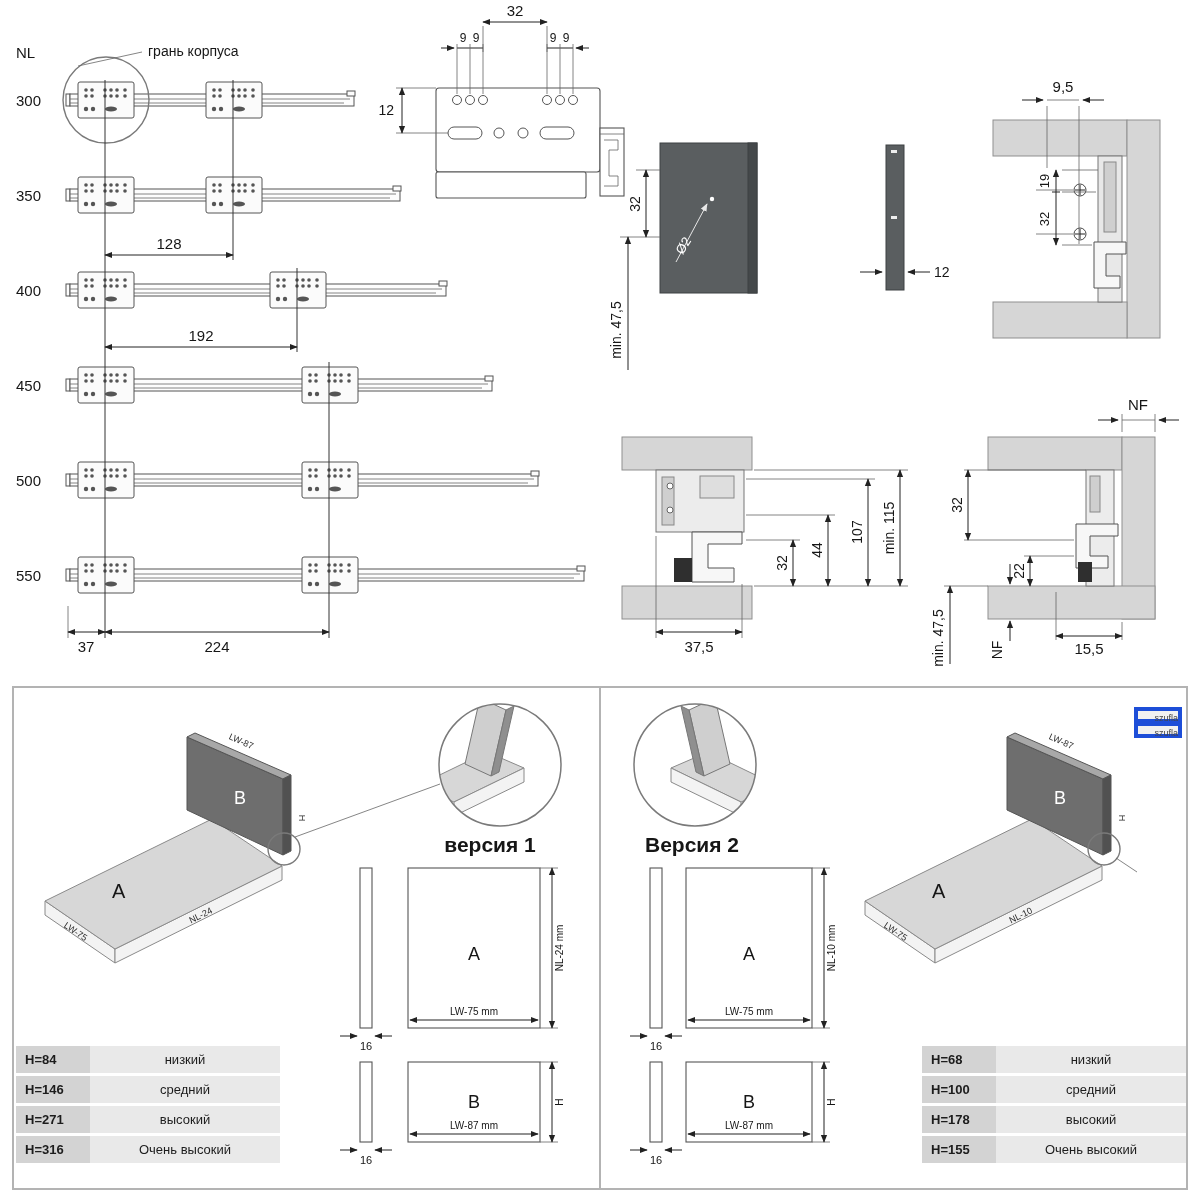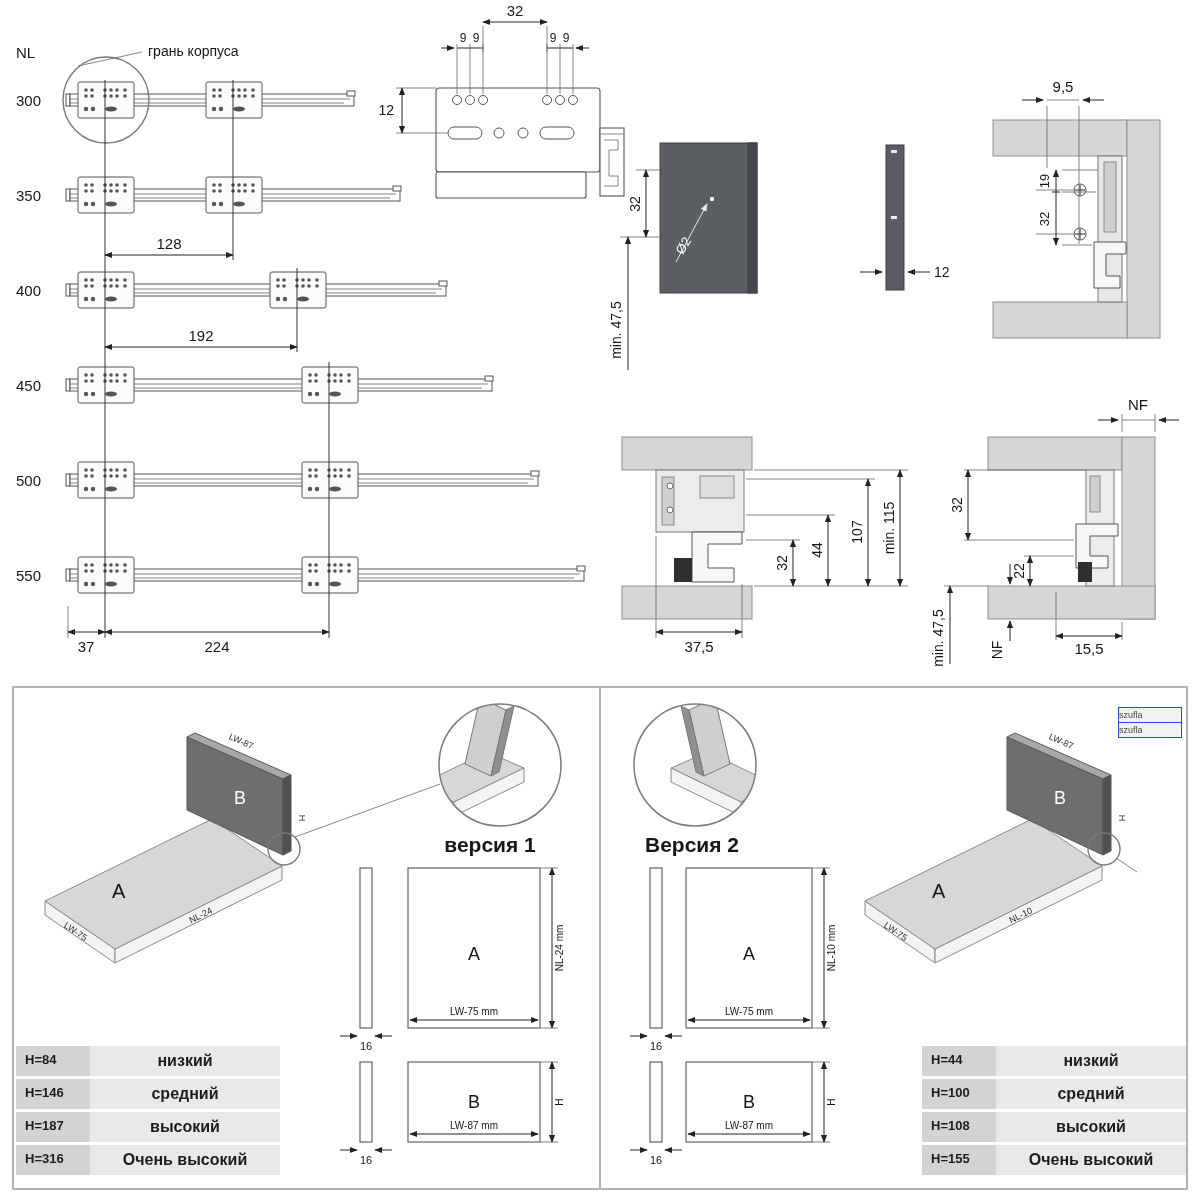--- a/index.html
+++ b/index.html
@@ -8,23 +8,23 @@
   .canvas{position:absolute;left:0;top:0;width:1200px;height:1200px;background:#fff;overflow:hidden;}
   svg{position:absolute;}
   #topsvg{left:0;top:0;}
   #v1svg{left:12px;top:686px;}
   #v2svg{left:600px;top:686px;}
   .bottom-frame{position:absolute;left:12px;top:686px;width:1176px;height:504px;border:2px solid #b3b3b3;background:#fff;}
   .divider{position:absolute;left:599px;top:686px;width:2px;height:504px;background:#b3b3b3;}
   .vtable{position:absolute;width:264px;}
   .trow{display:flex;margin-bottom:3px;}
   .tc1{width:74px;background:#d3d3d3;font-size:13px;font-weight:700;padding:6px 0 6px 9px;color:#1c1c1c;}
-  .tc2{flex:1;background:#e9e9e9;font-size:16px;font-weight:700;text-align:center;padding:6px 4px;color:#1c1c1c;}
+  .tc2{flex:1;background:#e9e9e9;font-size:13px;font-weight:400;text-align:center;padding:6px 4px;color:#1c1c1c;}
   .tags{position:absolute;width:64px;}
-  .tag{height:16px;border:1px solid #1d4ed8;background:#f1f1f1;font-size:9px;line-height:14px;text-align:left;color:#444;margin-top:-1px;}
+  .tag{height:16px;border:4px solid #1d4ed8;background:#f1f1f1;font-size:9px;line-height:14px;text-align:right;color:#444;margin-top:-1px;margin-left:16px;}
   
   text{font-family:"Liberation Sans",sans-serif;fill:#161616;font-size:14px;}
   .mid{text-anchor:middle;}
   .end{text-anchor:end;}
   .t15{font-size:15px;}
   .t13{font-size:13px;}
   .t12{font-size:12px;}
   .t11{font-size:11px;}
   .t10{font-size:10px;}
   .t9{font-size:9px;fill:#2a2a2a;}
@@ -494,40 +494,40 @@
   <div class="vtable" style="left:16px; top:1046px;">
     <div class="trow">
       <div class="tc1">H=84</div>
       <div class="tc2">низкий</div>
     </div>
     <div class="trow">
       <div class="tc1">H=146</div>
       <div class="tc2">средний</div>
     </div>
     <div class="trow">
-      <div class="tc1">H=187</div>
+      <div class="tc1">H=271</div>
       <div class="tc2">высокий</div>
     </div>
     <div class="trow">
       <div class="tc1">H=316</div>
       <div class="tc2">Очень высокий</div>
     </div>
   </div>
 
   <div class="vtable" style="left:922px; top:1046px;">
     <div class="trow">
-      <div class="tc1">H=44</div>
+      <div class="tc1">H=68</div>
       <div class="tc2">низкий</div>
     </div>
     <div class="trow">
       <div class="tc1">H=100</div>
       <div class="tc2">средний</div>
     </div>
     <div class="trow">
-      <div class="tc1">H=108</div>
+      <div class="tc1">H=178</div>
       <div class="tc2">высокий</div>
     </div>
     <div class="trow">
       <div class="tc1">H=155</div>
       <div class="tc2">Очень высокий</div>
     </div>
   </div>
 
   <div class="tags" style="left:1118px; top:708px;">
     <div class="tag">szufla</div>

